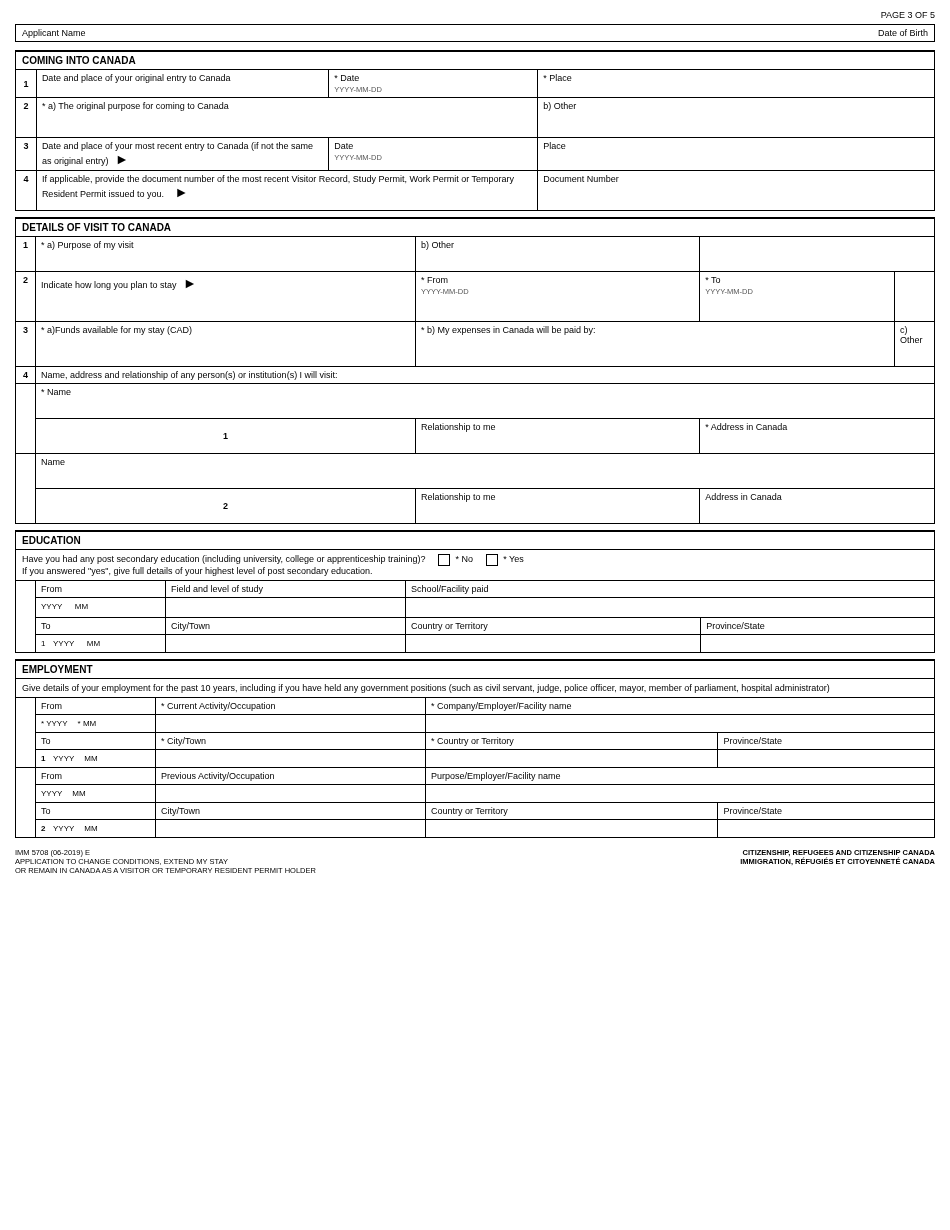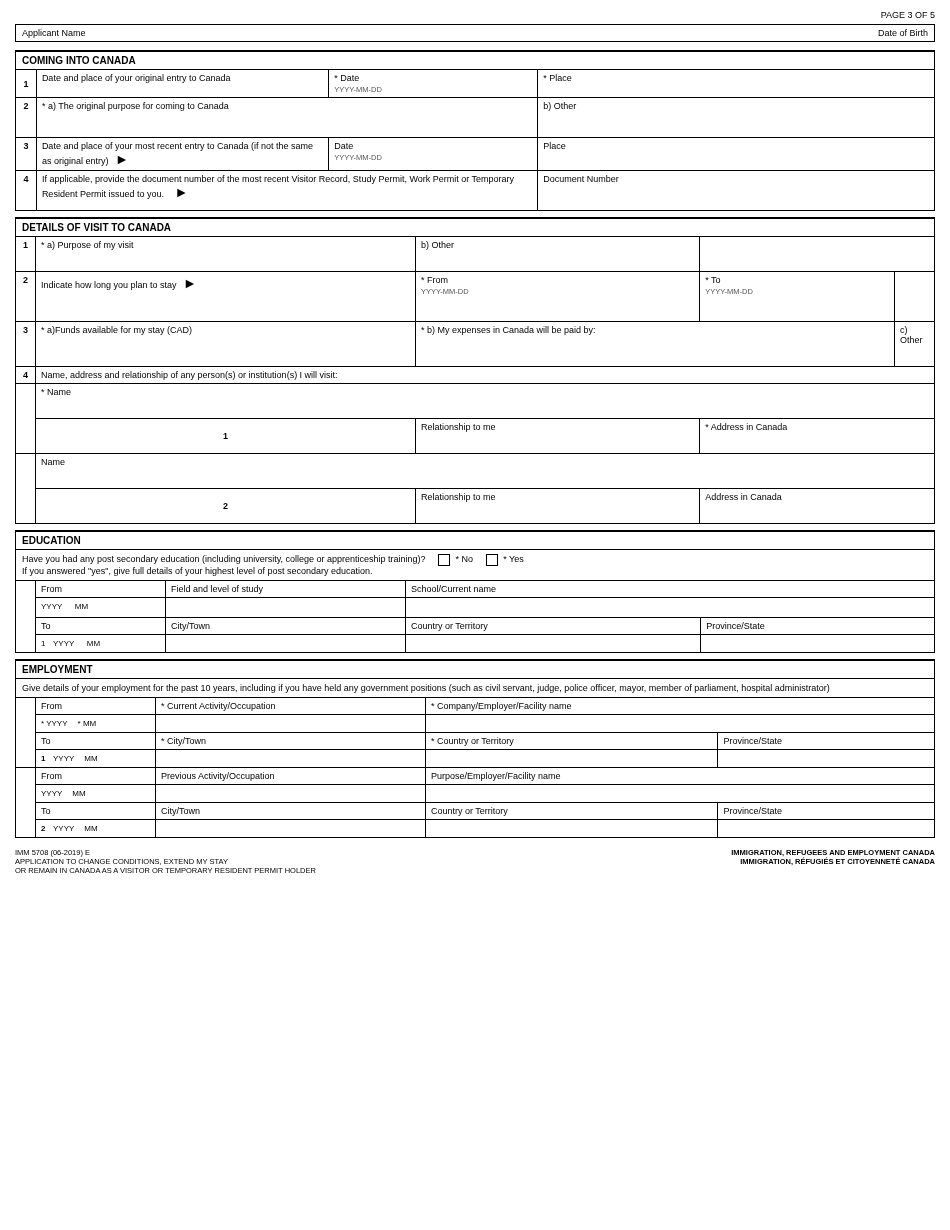--- a/index.html
+++ b/index.html
@@ -268,21 +268,21 @@
 
   <tr>
     <td style="width:20px;" rowspan="4"></td>
     <td style="width:130px;">
       <span>From</span>
     </td>
     <td style="width:240px;">
       <span>Field and level of study</span>
     </td>
     <td colspan="2">
-      <span>School/Current name</span>
+      <span>School/Facility paid</span>
     </td>
   </tr>
   <tr>
     <td style="height:20px;">
       <span style="font-size:8px;">YYYY</span>
       &nbsp;&nbsp;&nbsp;
       <span style="font-size:8px;">MM</span>
     </td>
     <td></td>
     <td colspan="2"></td>
@@ -432,16 +432,16 @@
 </tbody>
   </table>
 
 <div class="footer">
   <div class="footer-left">
     <div>IMM 5708 (06-2019) E</div>
     <div>APPLICATION TO CHANGE CONDITIONS, EXTEND MY STAY</div>
     <div>OR REMAIN IN CANADA AS A VISITOR OR TEMPORARY RESIDENT PERMIT HOLDER</div>
   </div>
   <div class="footer-right">
-    <div>IMMIGRATION, REFUGEES AND EMPLOYMENT CANADA</div>
+    <div>CITIZENSHIP, REFUGEES AND CITIZENSHIP CANADA</div>
     <div>IMMIGRATION, RÉFUGIÉS ET CITOYENNETÉ CANADA</div>
   </div>
 </div>
 
 </body></html>

